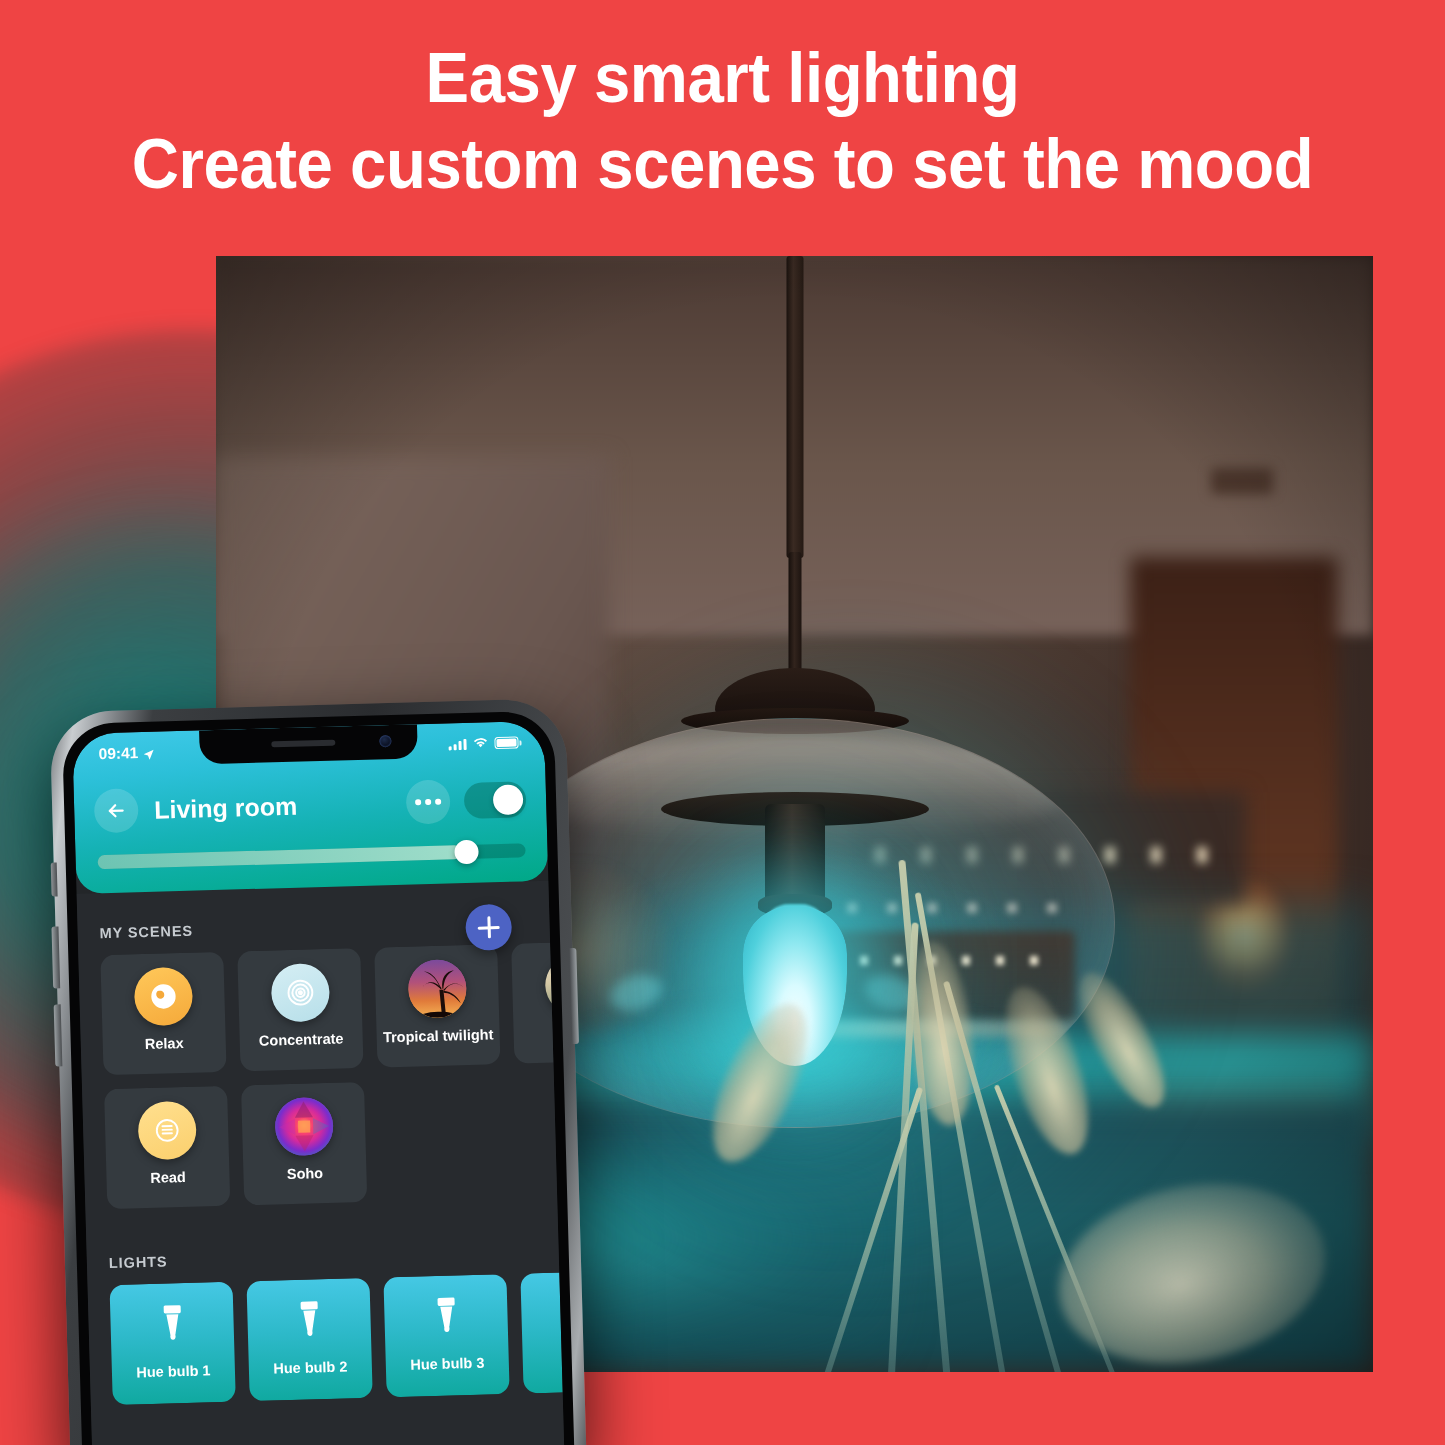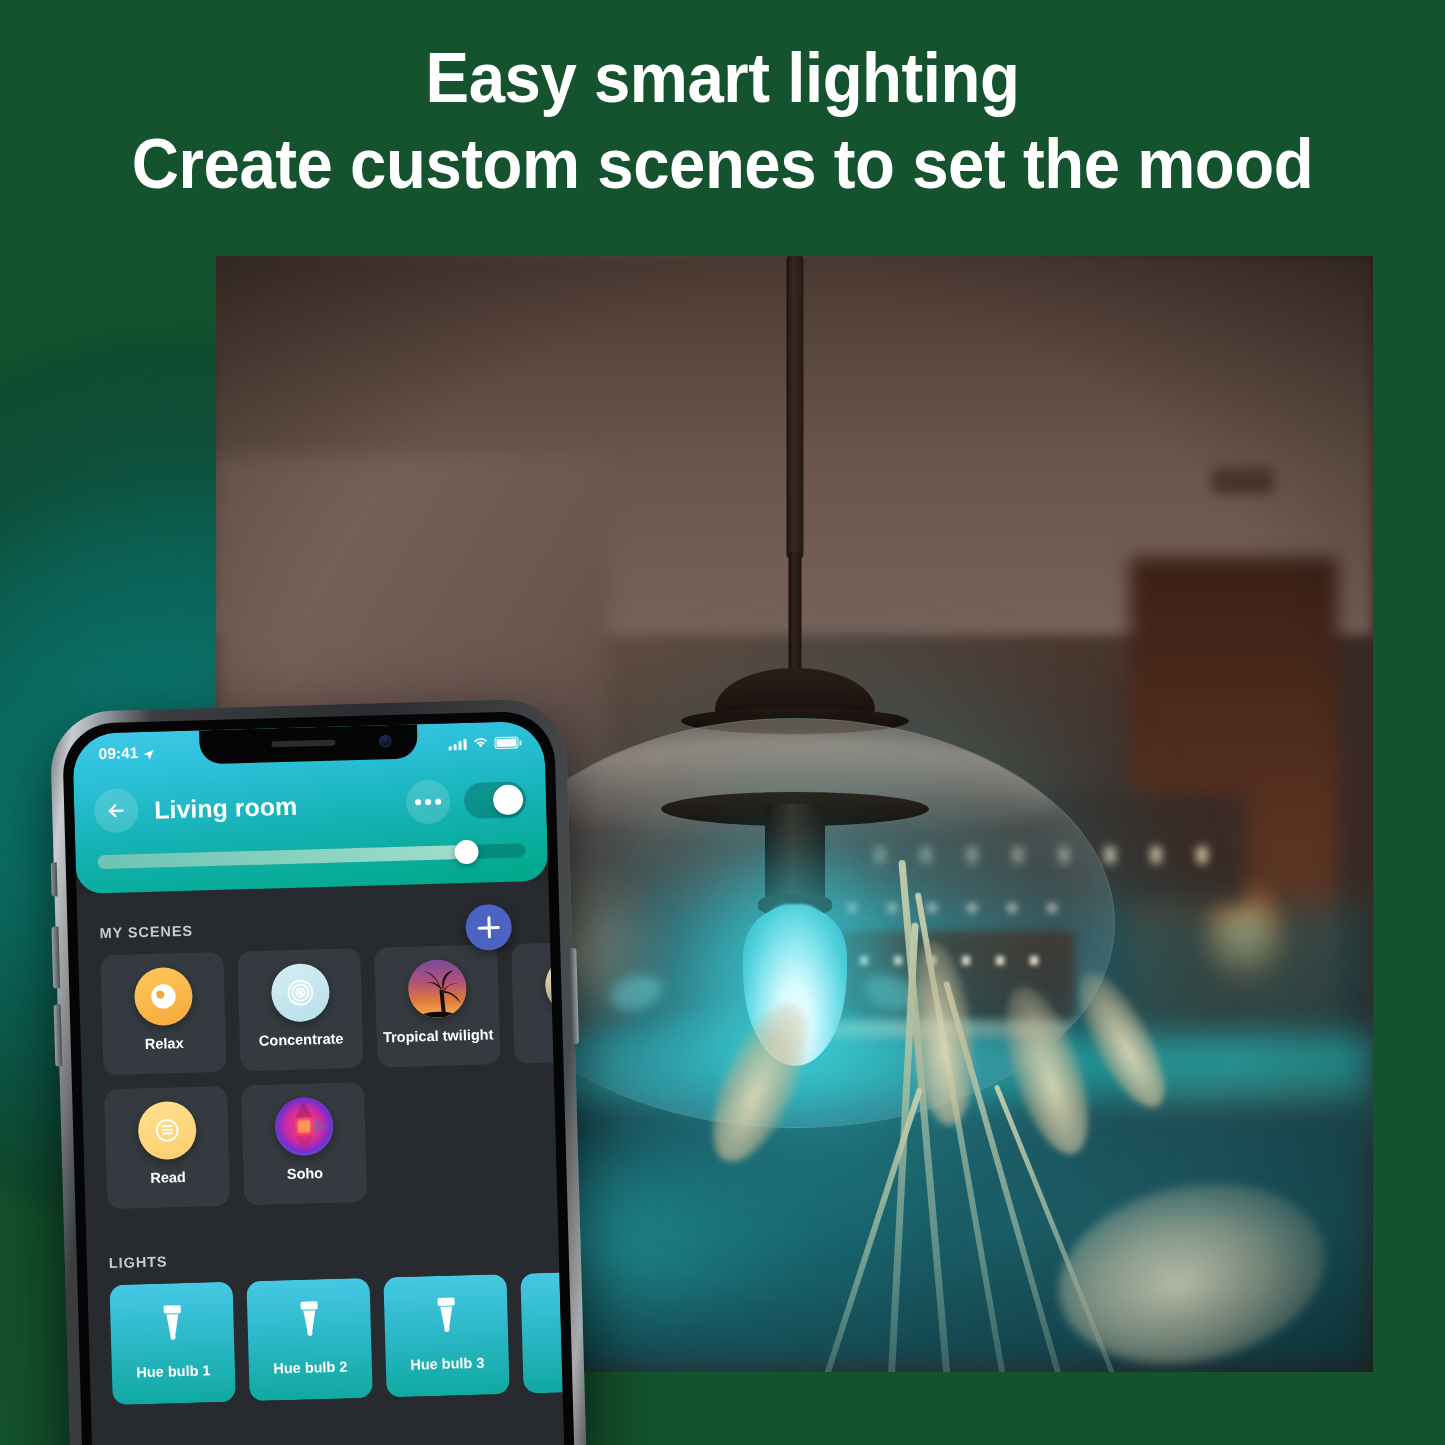--- a/index.html
+++ b/index.html
@@ -7,21 +7,21 @@
   html, body {
     width:1445px; height:1445px;
     background:#090409;
     font-family:"Liberation Sans", sans-serif;
     overflow:hidden;
   }
 
   #stage {
     position:relative;
     width:1445px; height:1445px;
-    background:#14532d;
+    background:#ef4444;
     overflow:hidden;
   }
 
   
   .glow {
     position:absolute;
     left:-260px; top:330px;
     width:900px; height:900px;
     border-radius:50%;
     background:radial-gradient(circle at 50% 50%,

